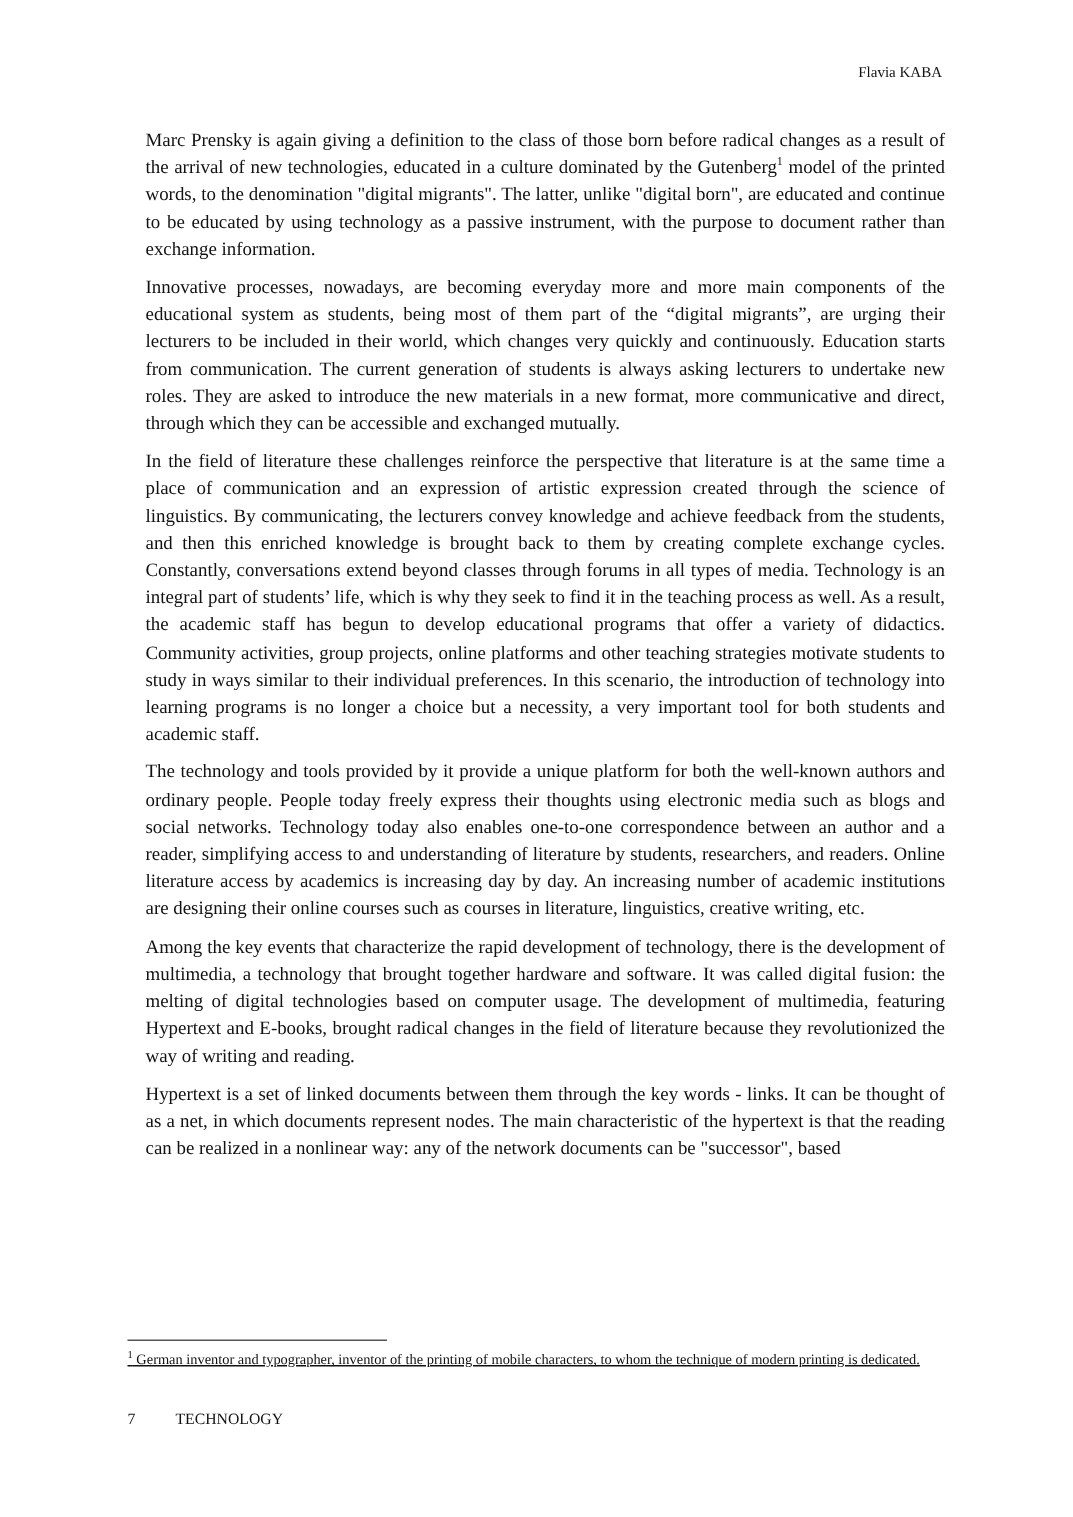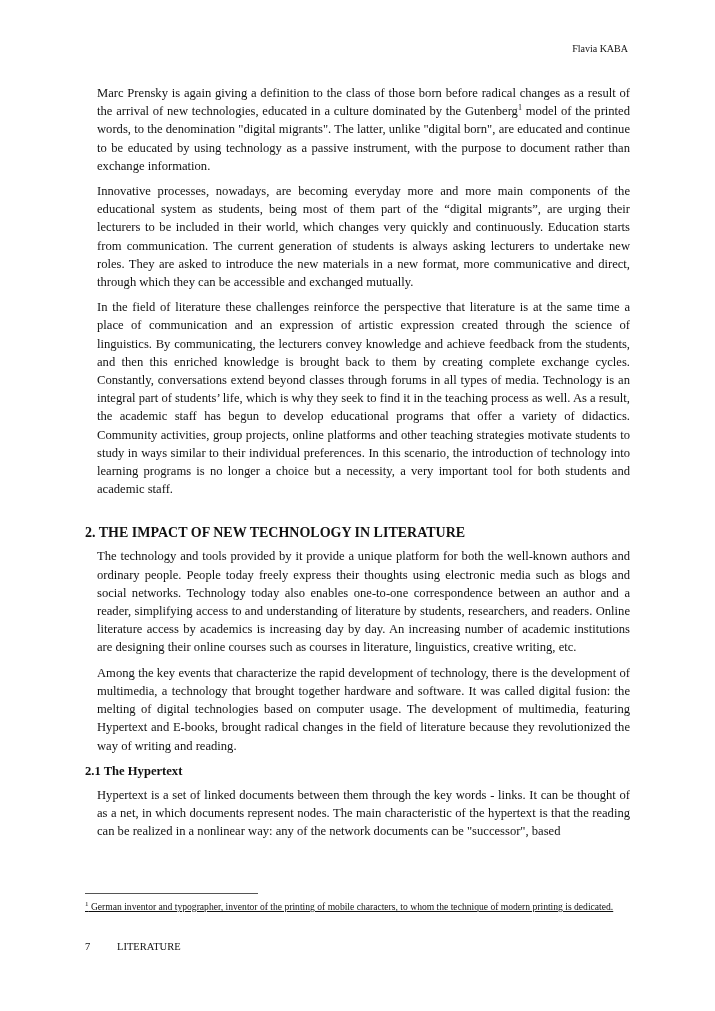--- a/index.html
+++ b/index.html
@@ -47,26 +47,24 @@
 </head>
 <body>
 
 <div class="running-head">Flavia KABA</div>
 
 <div class="content">
   <p class="body"><span>Marc Prensky is again giving a definition to the class of those born before radical changes as a result of the arrival of new technologies, educated in a culture dominated by the Gutenberg</span><sup>1</sup><span> model of the printed words, to the denomination "digital migrants". The latter, unlike "digital born", are educated and continue to be educated by using technology as a passive instrument, with the purpose to document rather than exchange information.</span></p>
   <p class="body">Innovative processes, nowadays, are becoming everyday more and more main components of the educational system as students, being most of them part of the “digital migrants”, are urging their lecturers to be included in their world, which changes very quickly and continuously. Education starts from communication. The current generation of students is always asking lecturers to undertake new roles. They are asked to introduce the new materials in a new format, more communicative and direct, through which they can be accessible and exchanged mutually.</p>
   <p class="body">In the field of literature these challenges reinforce the perspective that literature is at the same time a place of communication and an expression of artistic expression created through the science of linguistics. By communicating, the lecturers convey knowledge and achieve feedback from the students, and then this enriched knowledge is brought back to them by creating complete exchange cycles. Constantly, conversations extend beyond classes through forums in all types of media. Technology is an integral part of students’ life, which is why they seek to find it in the teaching process as well. As a result, the academic staff has begun to develop educational programs that offer a variety of didactics. Community activities, group projects, online platforms and other teaching strategies motivate students to study in ways similar to their individual preferences. In this scenario, the introduction of technology into learning programs is no longer a choice but a necessity, a very important tool for both students and academic staff.</p>
 
-  <h2 class="section">2. THE IMPACT OF NEW TECHNOLOGY IN LITERATURE</h2>
   <p class="body">The technology and tools provided by it provide a unique platform for both the well-known authors and ordinary people. People today freely express their thoughts using electronic media such as blogs and social networks. Technology today also enables one-to-one correspondence between an author and a reader, simplifying access to and understanding of literature by students, researchers, and readers. Online literature access by academics is increasing day by day. An increasing number of academic institutions are designing their online courses such as courses in literature, linguistics, creative writing, etc.</p>
   <p class="body">Among the key events that characterize the rapid development of technology, there is the development of multimedia, a technology that brought together hardware and software. It was called digital fusion: the melting of digital technologies based on computer usage. The development of multimedia, featuring Hypertext and E-books, brought radical changes in the field of literature because they revolutionized the way of writing and reading.</p>
 
-  <h3 class="subsection">2.1  The Hypertext</h3>
   <p class="body">Hypertext is a set of linked documents between them through the key words - links. It can be thought of as a net, in which documents represent nodes. The main characteristic of the hypertext is that the reading can be realized in a nonlinear way: any of the network documents can be "successor", based</p>
 </div>
 
 <div class="footnote-rule"></div>
 <div class="footnote"><sup>1</sup><span> German inventor and typographer, inventor of the printing of mobile characters, to whom the technique of modern printing is dedicated.</span></div>
 
 <div class="page-footer">
-  <span class="num">7</span><span>LITERATURE</span>
+  <span class="num">7</span><span>TECHNOLOGY</span>
 </div>
 
 </body></html>

